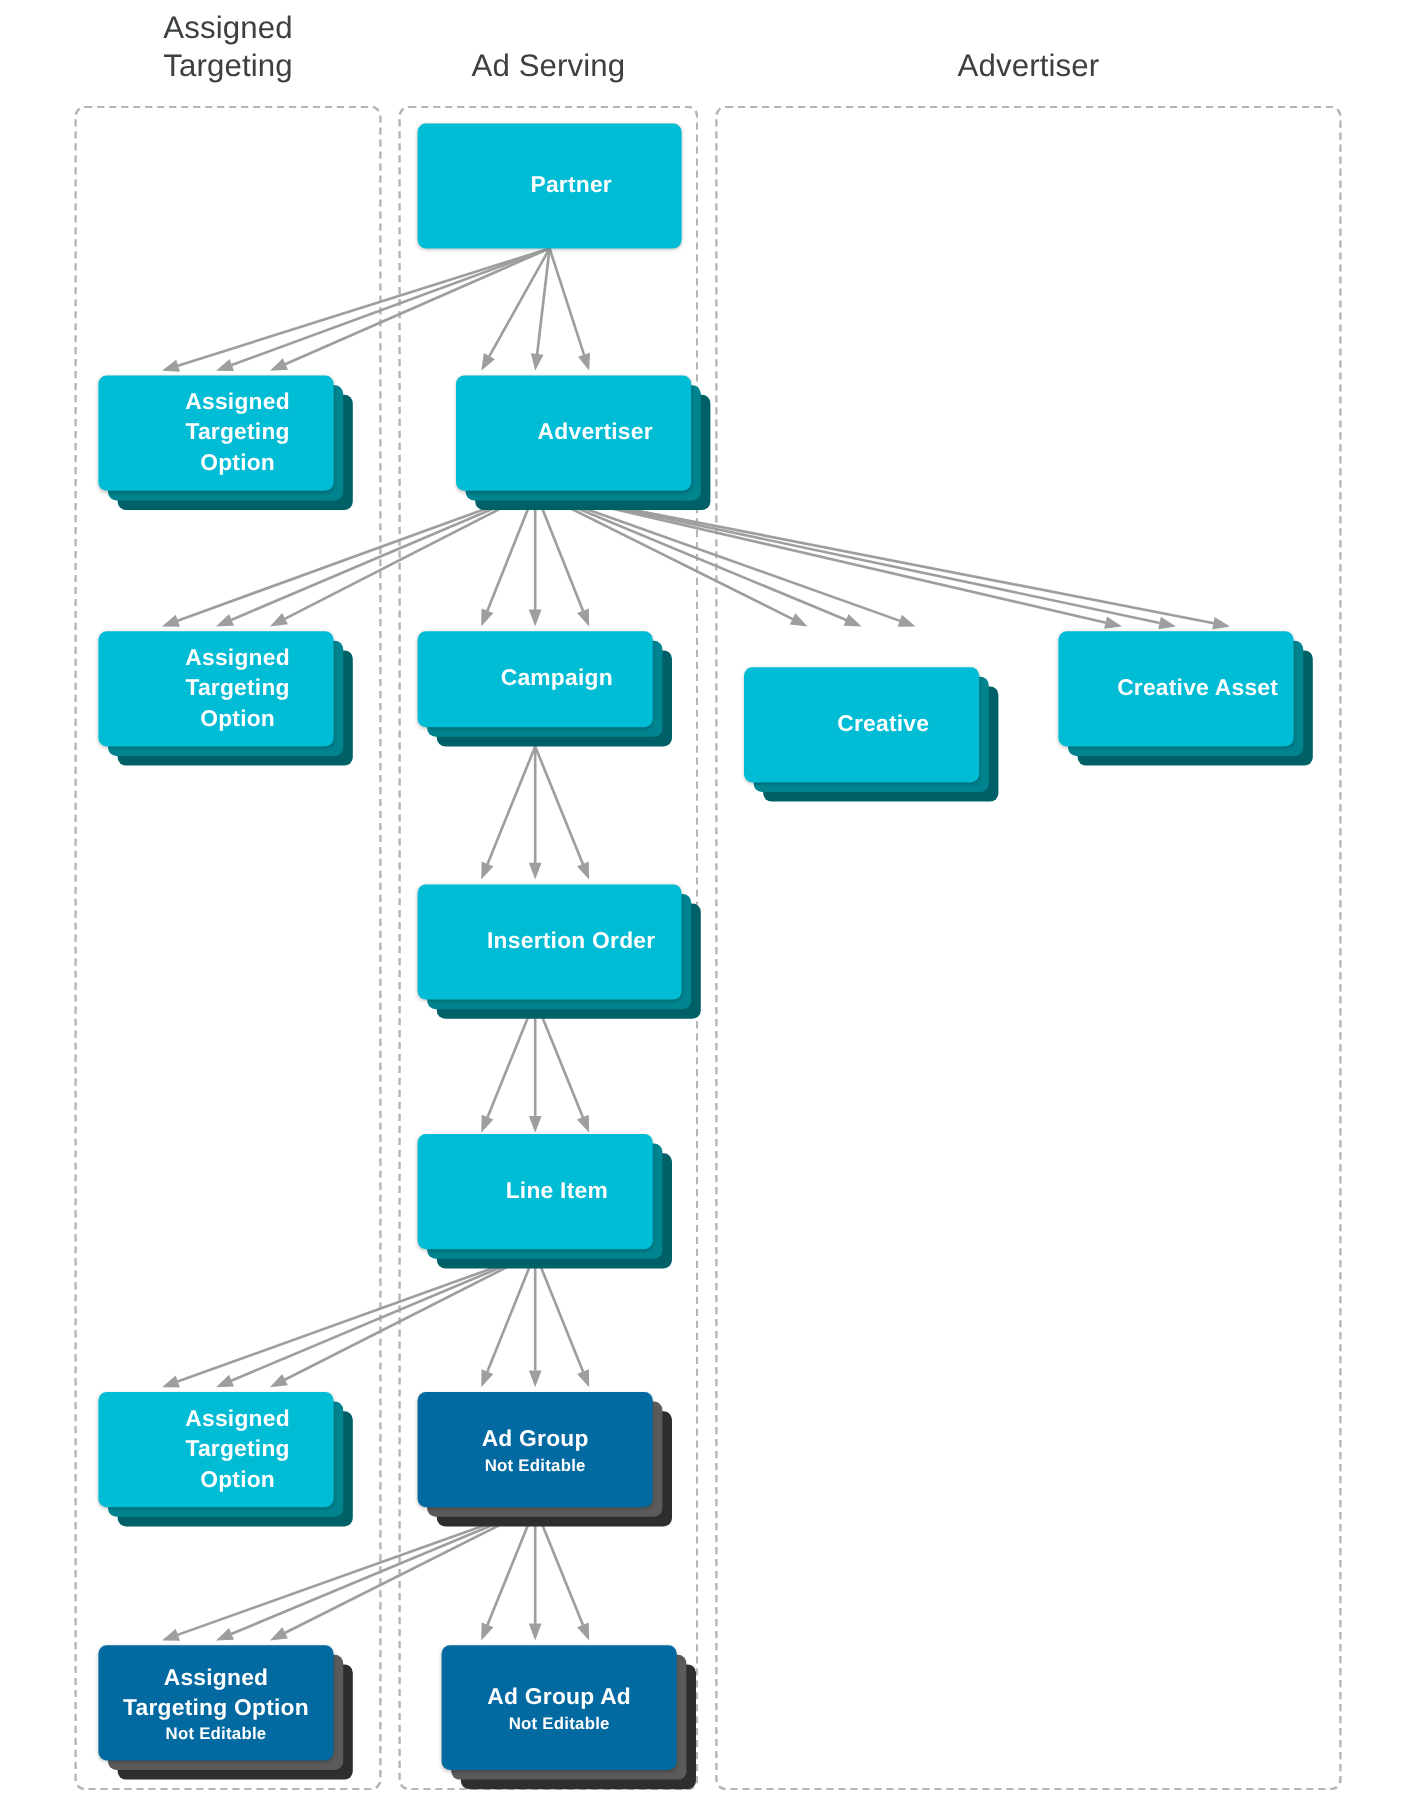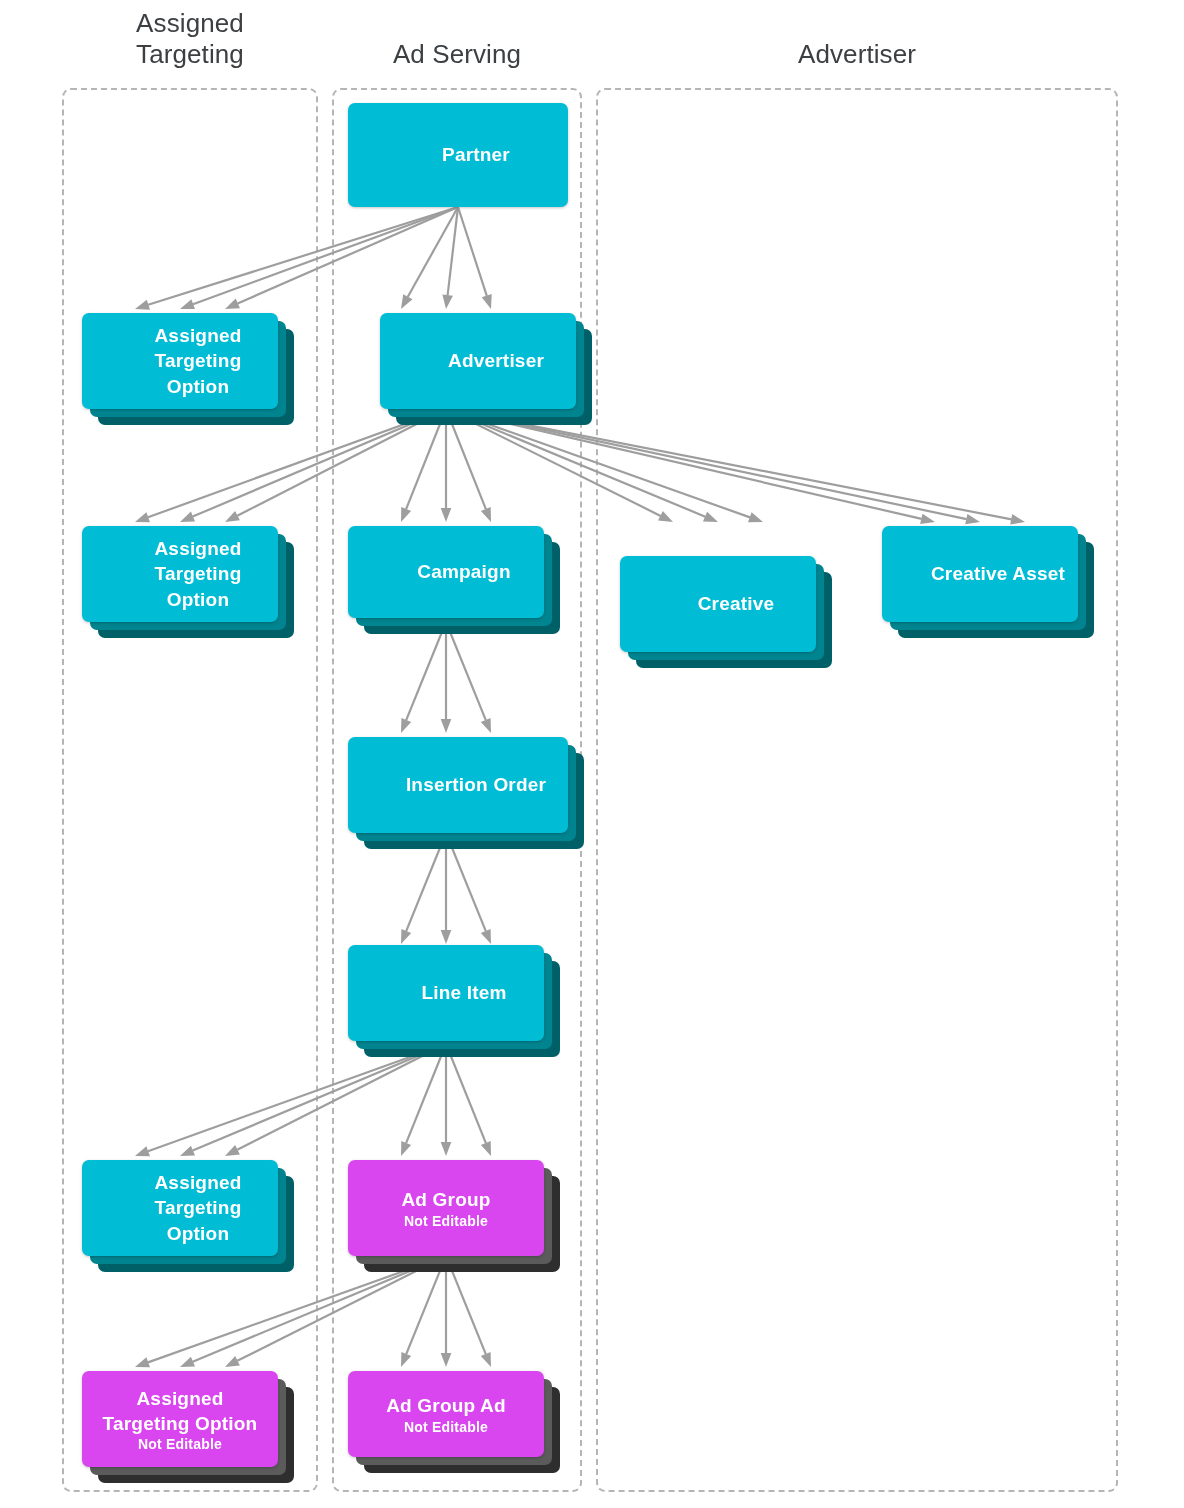--- a/index.html
+++ b/index.html
@@ -78,21 +78,21 @@
     color: #ffffff;
     font-size: 14px;
     font-weight: bold;
     letter-spacing: 0.2px;
   }
   
   .node.cyan .face  { background: #00bcd4; padding-left: 36px; }
   .node.cyan .l2    { background: #00848f; }
   .node.cyan .l3    { background: #006068; }
   
-  .node.gray .face  { background: #d946ef; }
+  .node.gray .face  { background: #0369a1; }
   .node.gray .l2    { background: #5b5b5b; }
   .node.gray .l3    { background: #2e2e2e; }
 </style>
 </head>
 <body>
 
 <div id="stage">
 
   <div id="groups">
       <div class="group-box" style="left: 62px; top: 88px; width: 256px; height: 1404px;"></div>
@@ -230,21 +230,21 @@
       </div>
       <div class="node cyan" style="left: 82px; top: 526px; width: 196px; height: 96px;">
         <div class="layer l3"></div>
         <div class="layer l2"></div>
         <div class="face">
           <div class="title">Assigned
 Targeting
 Option</div>
         </div>
       </div>
-      <div class="node cyan" style="left: 348px; top: 526px; width: 196px; height: 92px;">
+      <div class="node cyan" style="left: 348px; top: 526px; width: 196px; height: 80px;">
         <div class="layer l3"></div>
         <div class="layer l2"></div>
         <div class="face">
           <div class="title">Campaign</div>
         </div>
       </div>
       <div class="node cyan" style="left: 620px; top: 556px; width: 196px; height: 96px;">
         <div class="layer l3"></div>
         <div class="layer l2"></div>
         <div class="face">
@@ -291,21 +291,21 @@
       </div>
       <div class="node gray" style="left: 82px; top: 1371px; width: 196px; height: 96px;">
         <div class="layer l3"></div>
         <div class="layer l2"></div>
         <div class="face">
           <div class="title">Assigned
 Targeting Option</div>
           <div class="sub">Not Editable</div>
         </div>
       </div>
-      <div class="node gray" style="left: 348px; top: 1371px; width: 196px; height: 86px;">
+      <div class="node gray" style="left: 368px; top: 1371px; width: 196px; height: 104px;">
         <div class="layer l3"></div>
         <div class="layer l2"></div>
         <div class="face">
           <div class="title">Ad Group Ad</div>
           <div class="sub">Not Editable</div>
         </div>
       </div>
     </div>
 
 </div>

